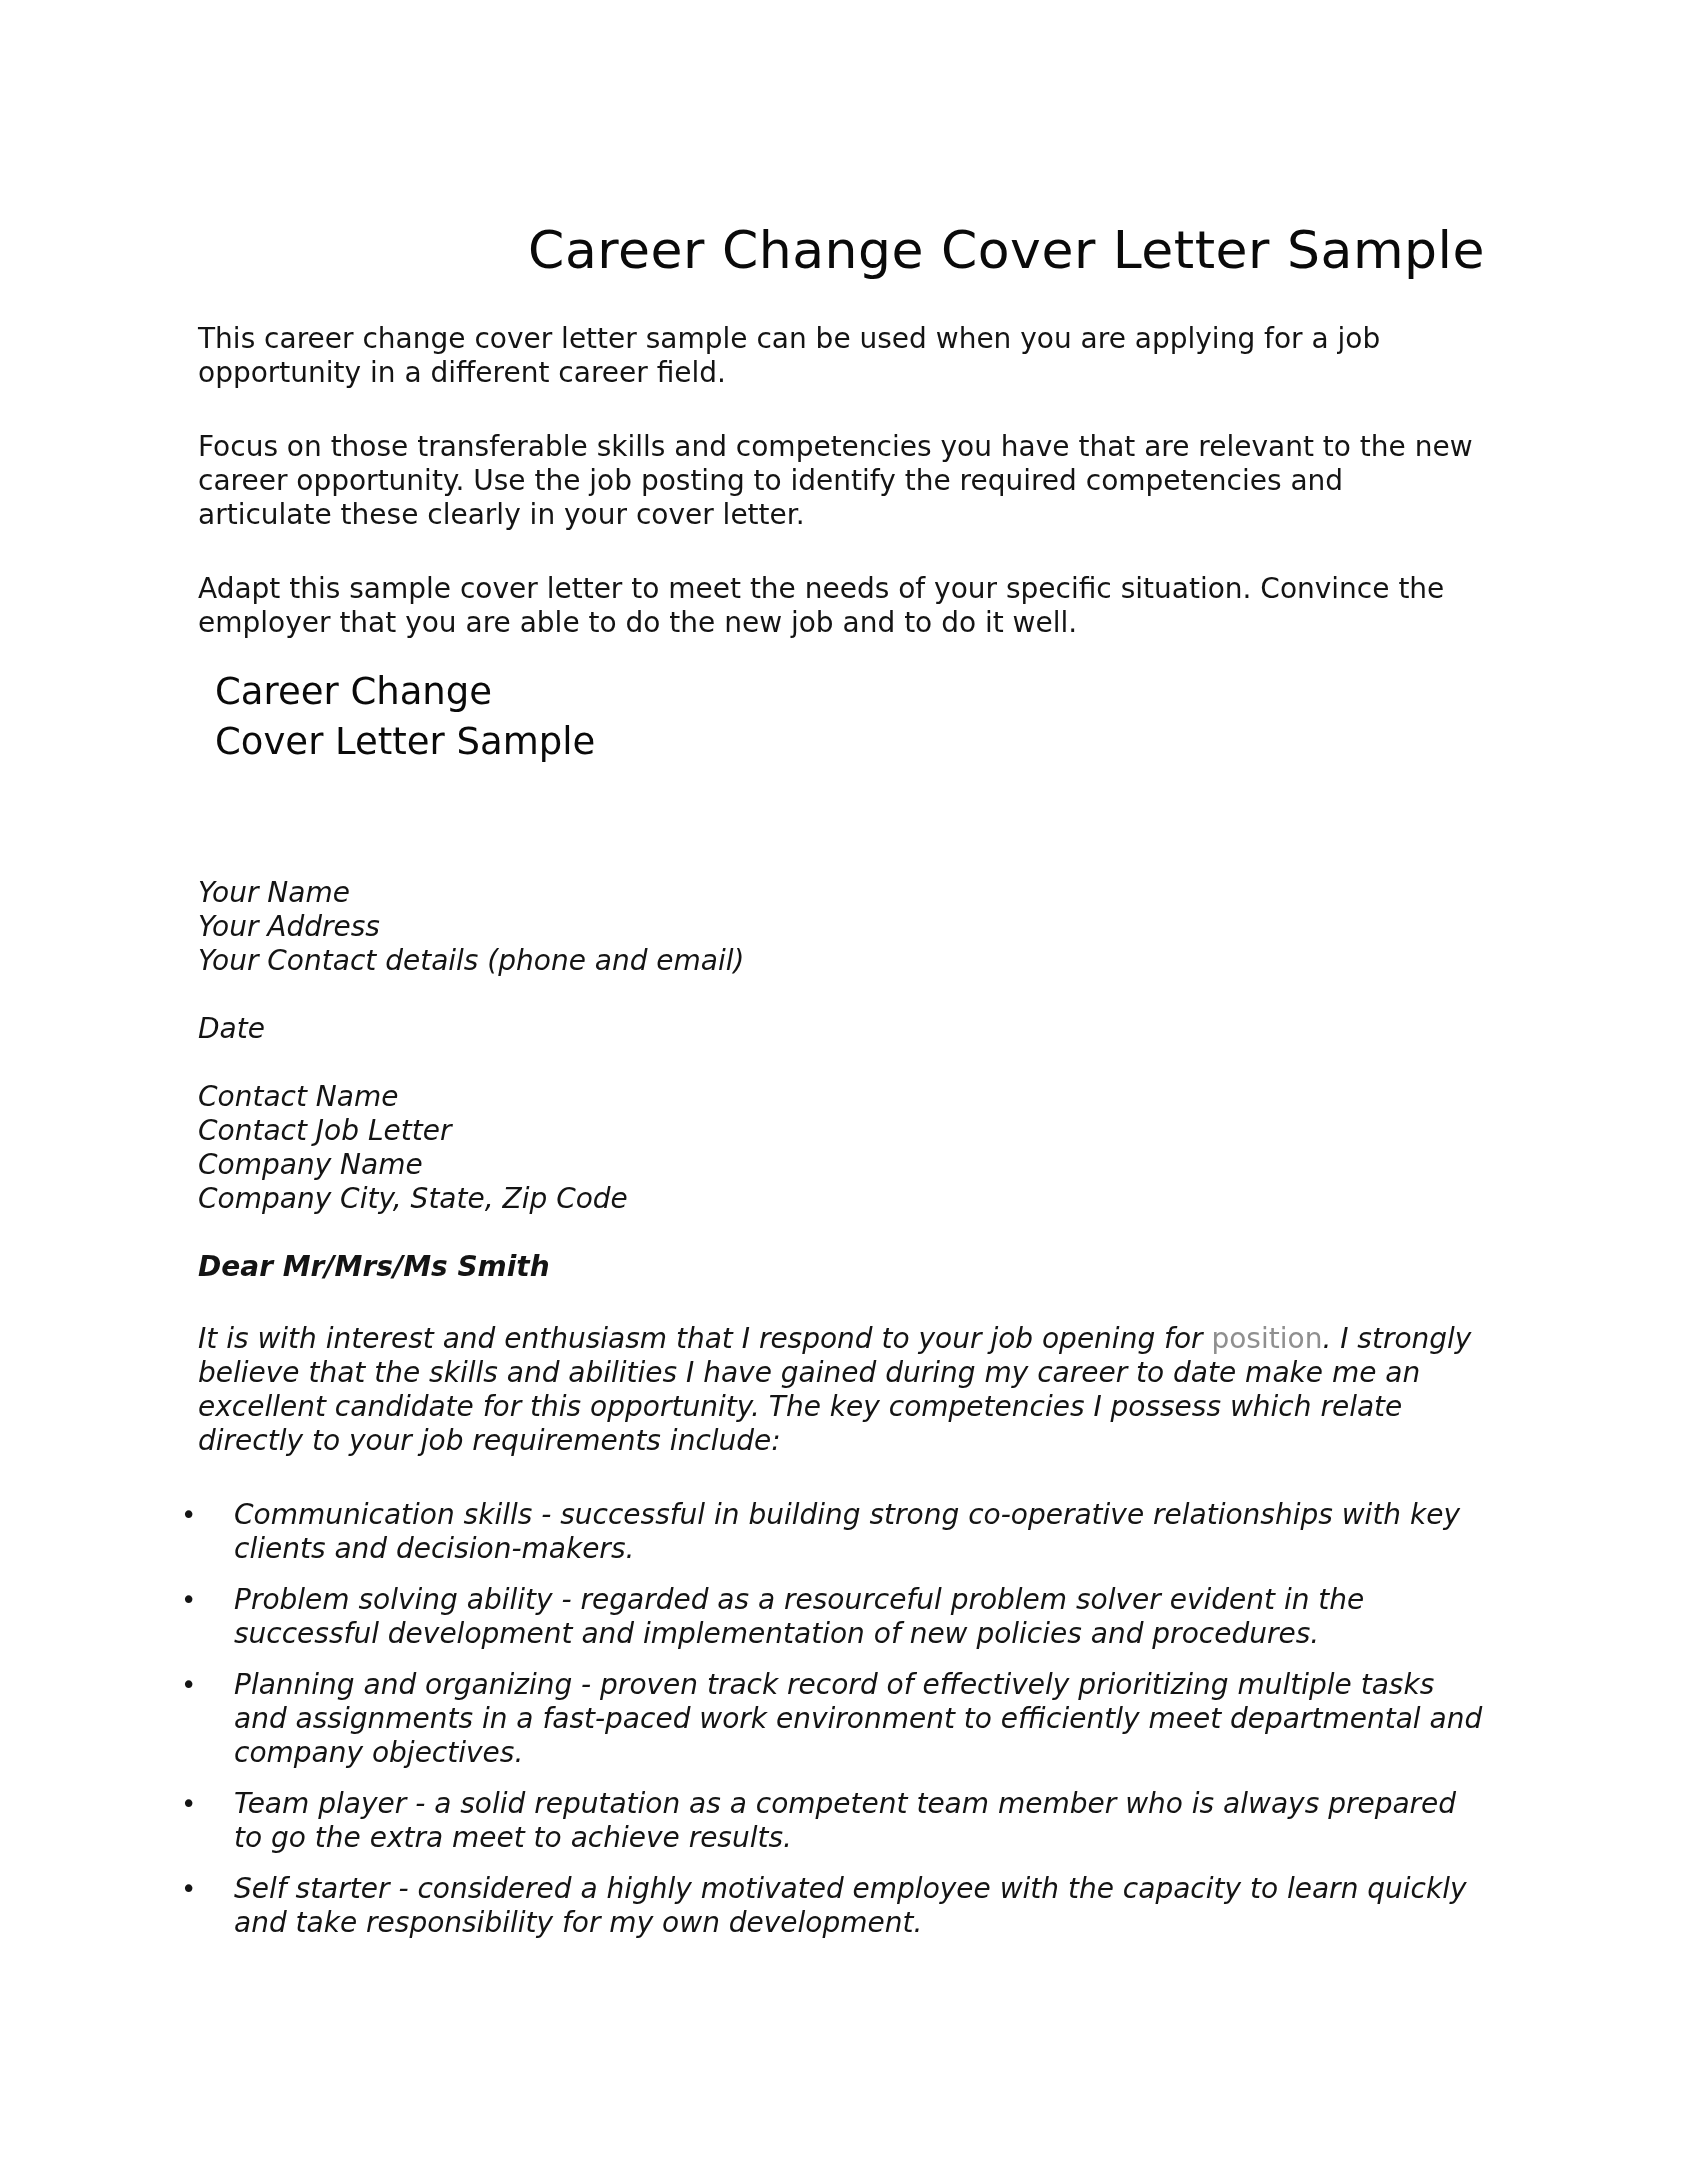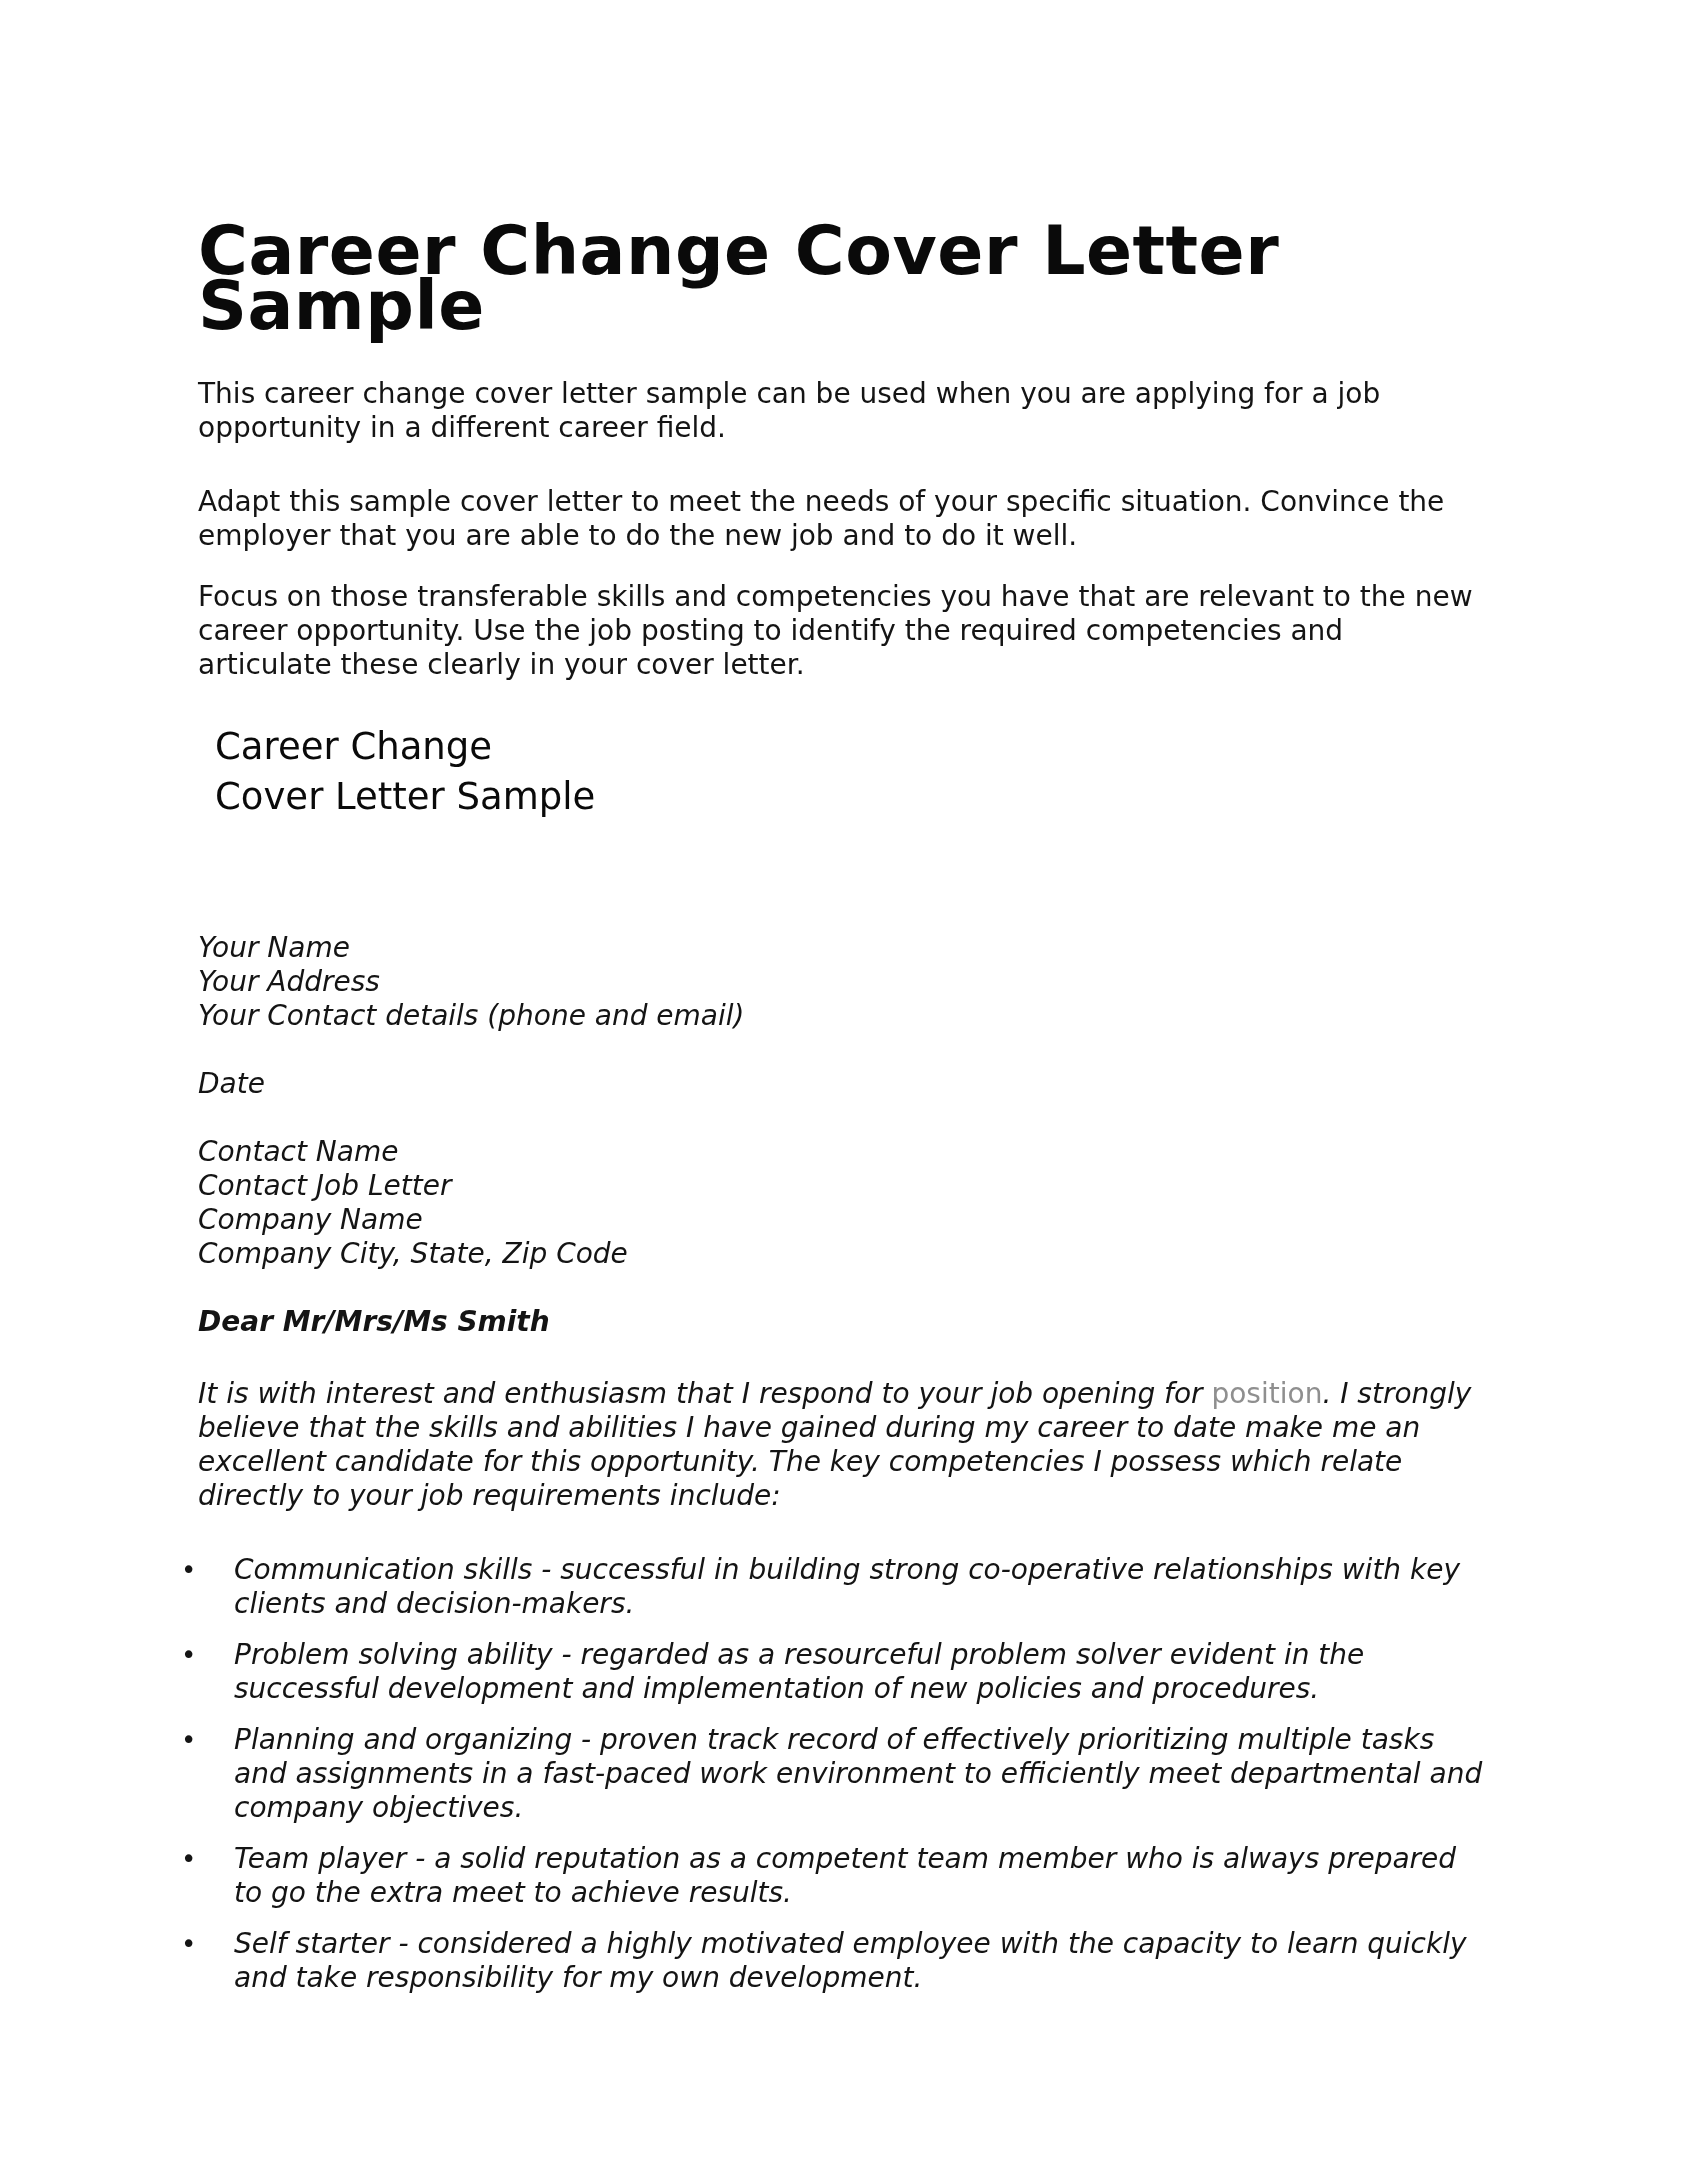--- a/index.html
+++ b/index.html
@@ -14,24 +14,24 @@
     box-sizing: border-box;
     background: #ffffff;
     color: #141414;
     font-family: "DejaVu Sans", "Liberation Sans", sans-serif;
     font-size: 28px;
     line-height: 34px;
     padding: 223px 198px 0 198px;
     overflow: hidden;
   }
   h1.doc-title {
-    font-size: 68px;
+    font-size: 52px;
     line-height: 55px;
-    font-weight: 700;
-    text-align: left;
+    font-weight: 400;
+    text-align: right;
     margin: 0 0 44px 0;
     color: #0a0a0a;
     letter-spacing: 0.5px;
   }
   p.intro-para {
     margin: 0 0 40px 0;
   }
   p.intro-para.last {
     margin-bottom: 27px;
   }
@@ -81,22 +81,22 @@
   }
 </style>
 </head>
 <body>
 
 <div class="page">
 
   <h1 class="doc-title">Career Change Cover Letter Sample</h1>
 
   <p class="intro-para">This career change cover letter sample can be used when you are applying for a job opportunity in a different career field.</p>
+  <p class="intro-para">Focus on those transferable skills and competencies you have that are relevant to the new career opportunity. Use the job posting to identify the required competencies and articulate these clearly in your cover letter.</p>
   <p class="intro-para last">Adapt this sample cover letter to meet the needs of your specific situation. Convince the employer that you are able to do the new job and to do it well.</p>
-  <p class="intro-para">Focus on those transferable skills and competencies you have that are relevant to the new career opportunity. Use the job posting to identify the required competencies and articulate these clearly in your cover letter.</p>
 
   <h2 class="section-heading">
     <span>Career Change</span><br>
     <span>Cover Letter Sample</span>
   </h2>
 
   <div class="letter">
 
     <div class="letter-group">
       <div class="letter-line">Your Name</div>

